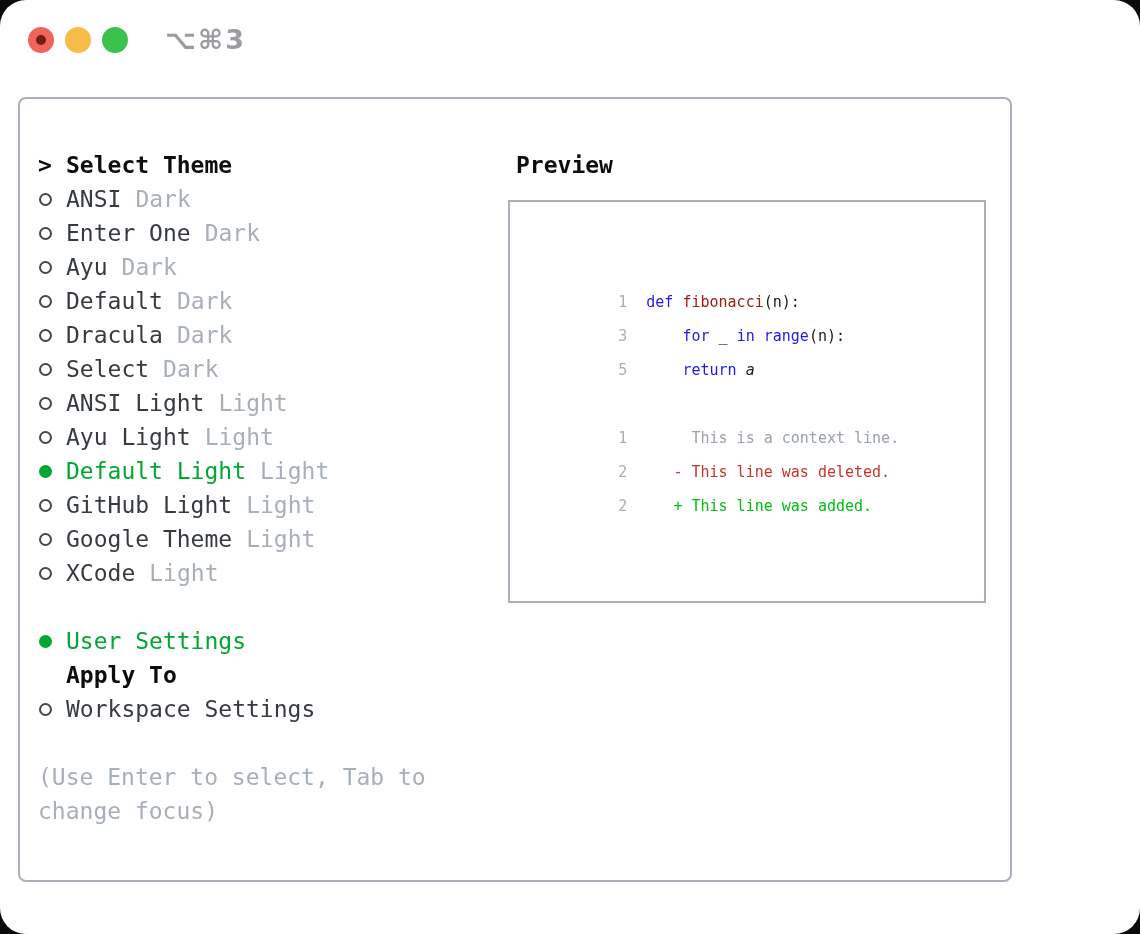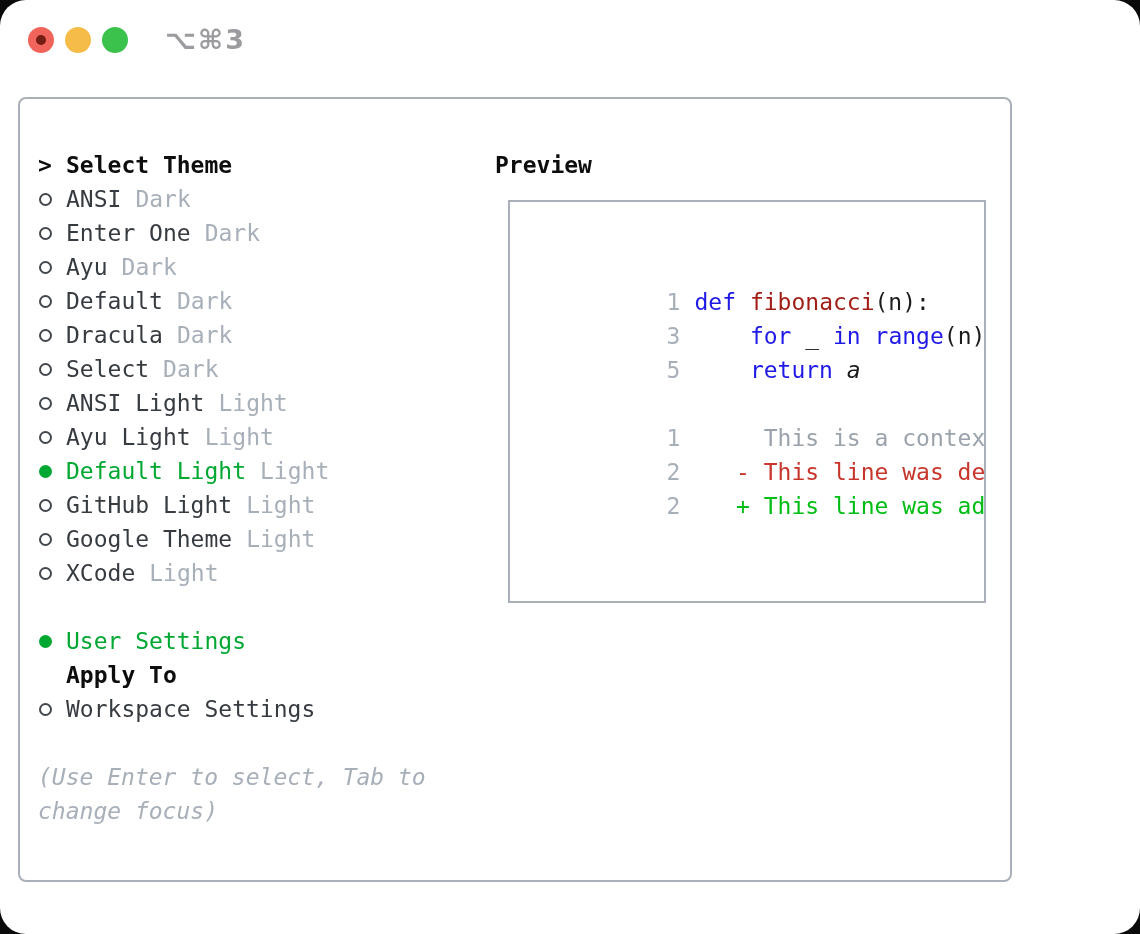--- a/index.html
+++ b/index.html
@@ -38,33 +38,33 @@
   .title{color:var(--headerBlack);font-weight:bold;text-align:center;}
   .dot{
     width:13px;height:13px;box-sizing:border-box;border:2px solid #42474d;border-radius:50%;
     margin-left:1px;
   }
   .name{color:var(--dark);}
   .variant{color:var(--muted);margin-left:14px;}
   .selected .name{color:var(--accentGreen);}
   .selected .dot{background:var(--accentGreen);border-color:var(--accentGreen);}
   .hint{
-    margin-top:0;white-space:pre-line;color:var(--muted);font-style:italic;
+    margin-top:0;white-space:pre-line;color:var(--muted);
   }
   
   .preview-title{
-    position:absolute;left:475px;top:49px;height:34px;line-height:34px;
+    position:absolute;left:496px;top:49px;height:34px;line-height:34px;
     font-weight:bold;color:var(--headerBlack);
   }
   .preview-box{
     position:absolute;left:488px;top:101px;width:478px;height:403px;box-sizing:border-box;
     border:2px solid var(--borderGray);background:#fff;overflow:hidden;
   }
   .codepad{padding:49px 0 0 18px;}
-  .line{height:34px;line-height:34px;white-space:pre;font-size:23px;}
+  .line{height:34px;line-height:34px;white-space:pre;font-size:15px;}
   .ln{display:inline-block;width:28px;color:var(--lineno);}
   .kw{color:var(--kwBlue);}
   .fn{color:var(--fnRed);}
   .vr{color:var(--codeText);font-style:italic;}
   .tx{color:var(--codeText);}
   .ctx{color:var(--context);}
   .del{color:var(--deletedRed);}
   .add{color:var(--addedGreen);}
 </style>
 </head>

